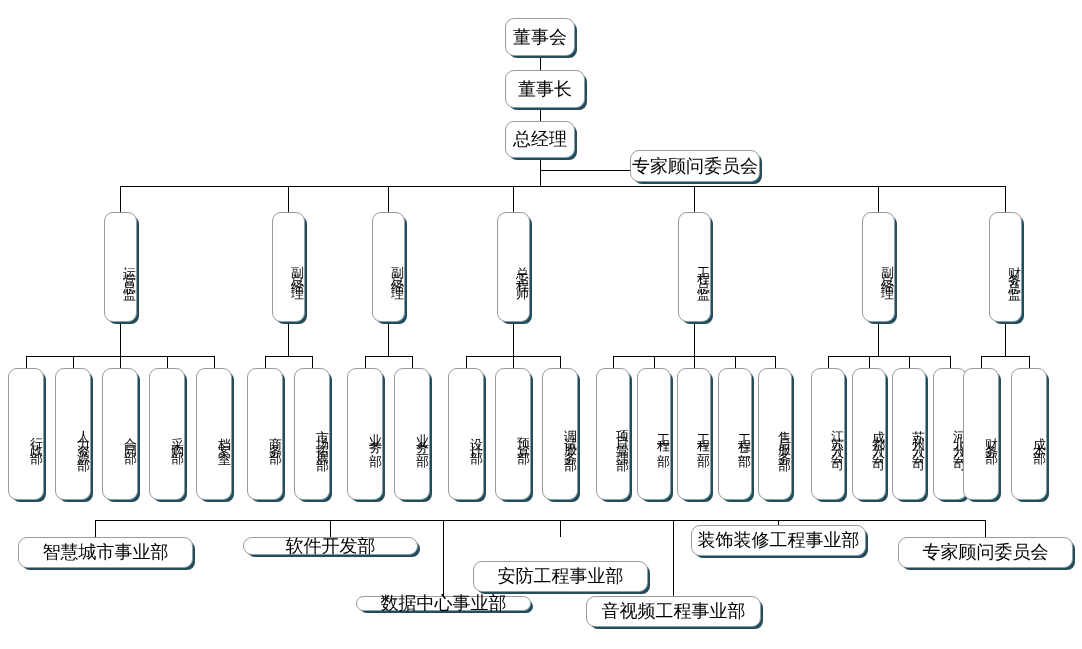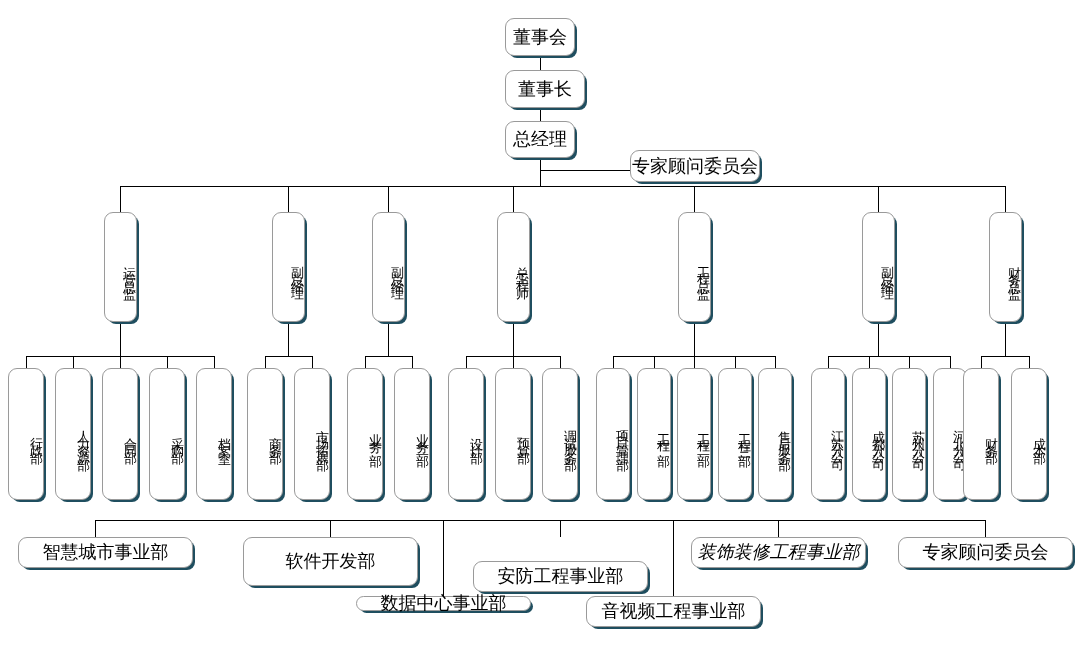--- a/index.html
+++ b/index.html
@@ -156,21 +156,21 @@
 
   <div class="node vert" style="left:811px;top:368px;width:34px;height:132px;">江苏分公司</div>
   <div class="node vert" style="left:852px;top:368px;width:34px;height:132px;">成都分公司</div>
   <div class="node vert" style="left:892px;top:368px;width:34px;height:132px;">苏州分公司</div>
   <div class="node vert" style="left:933px;top:368px;width:34px;height:132px;">河北分公司</div>
 
   <div class="node vert" style="left:963px;top:368px;width:36px;height:132px;">财务部</div>
   <div class="node vert" style="left:1011px;top:368px;width:36px;height:132px;">成本部</div>
 
   <div class="node horiz" style="left:18px;top:537px;width:175px;height:31px;">智慧城市事业部</div>
-  <div class="node horiz" style="left:243px;top:537px;width:175px;height:49px;">软件开发部</div>
+  <div class="node horiz" style="left:243px;top:537px;width:175px;height:18px;">软件开发部</div>
   <div class="node horiz" style="left:473px;top:537px;width:175px;height:31px;margin-top:24px;">安防工程事业部</div>
-  <div class="node horiz" style="left:691px;top:537px;width:175px;height:31px;font-style:italic;">装饰装修工程事业部</div>
+  <div class="node horiz" style="left:691px;top:525px;width:175px;height:31px;">装饰装修工程事业部</div>
   <div class="node horiz" style="left:898px;top:537px;width:175px;height:31px;">专家顾问委员会</div>
 
   <div class="node horiz" style="left:356px;top:596px;width:175px;height:15px;">数据中心事业部</div>
   <div class="node horiz" style="left:586px;top:596px;width:175px;height:31px;">音视频工程事业部</div>
 
 </div>
 
 </body></html>

